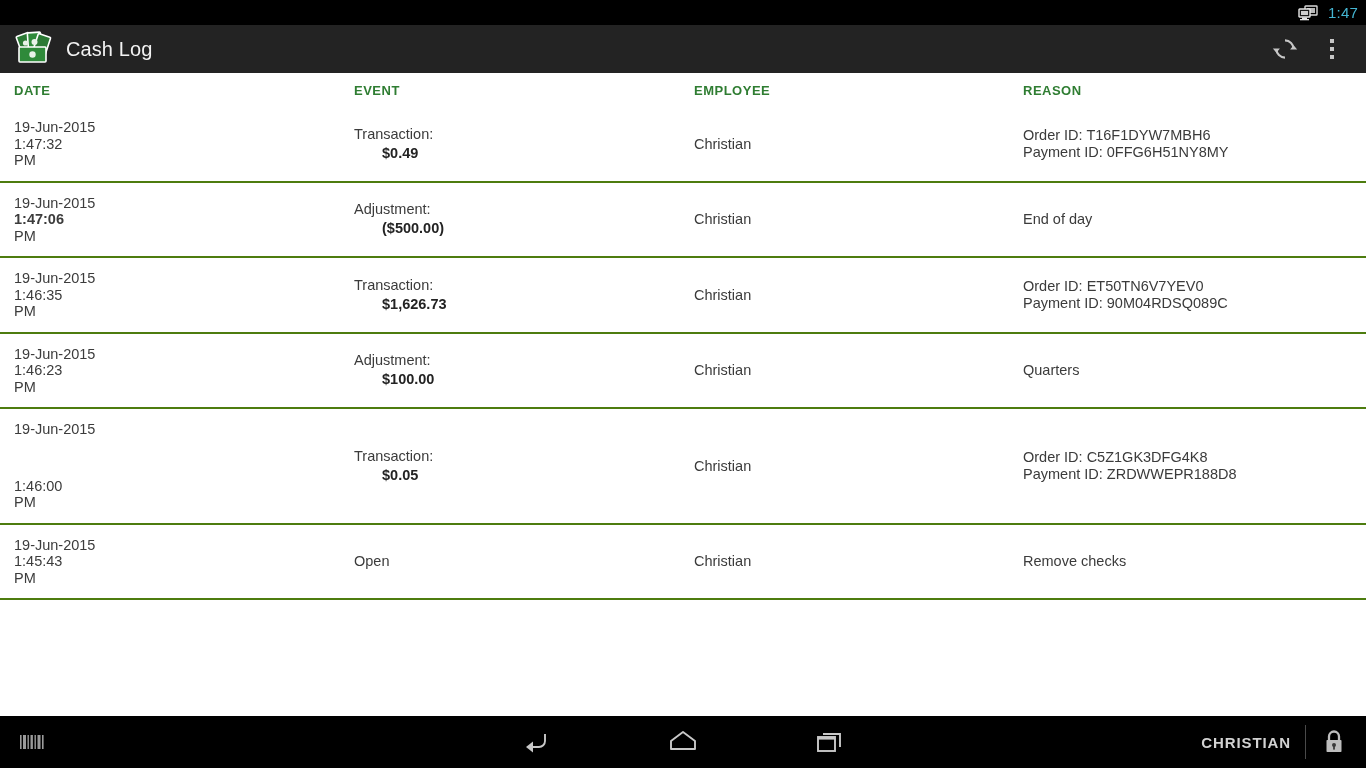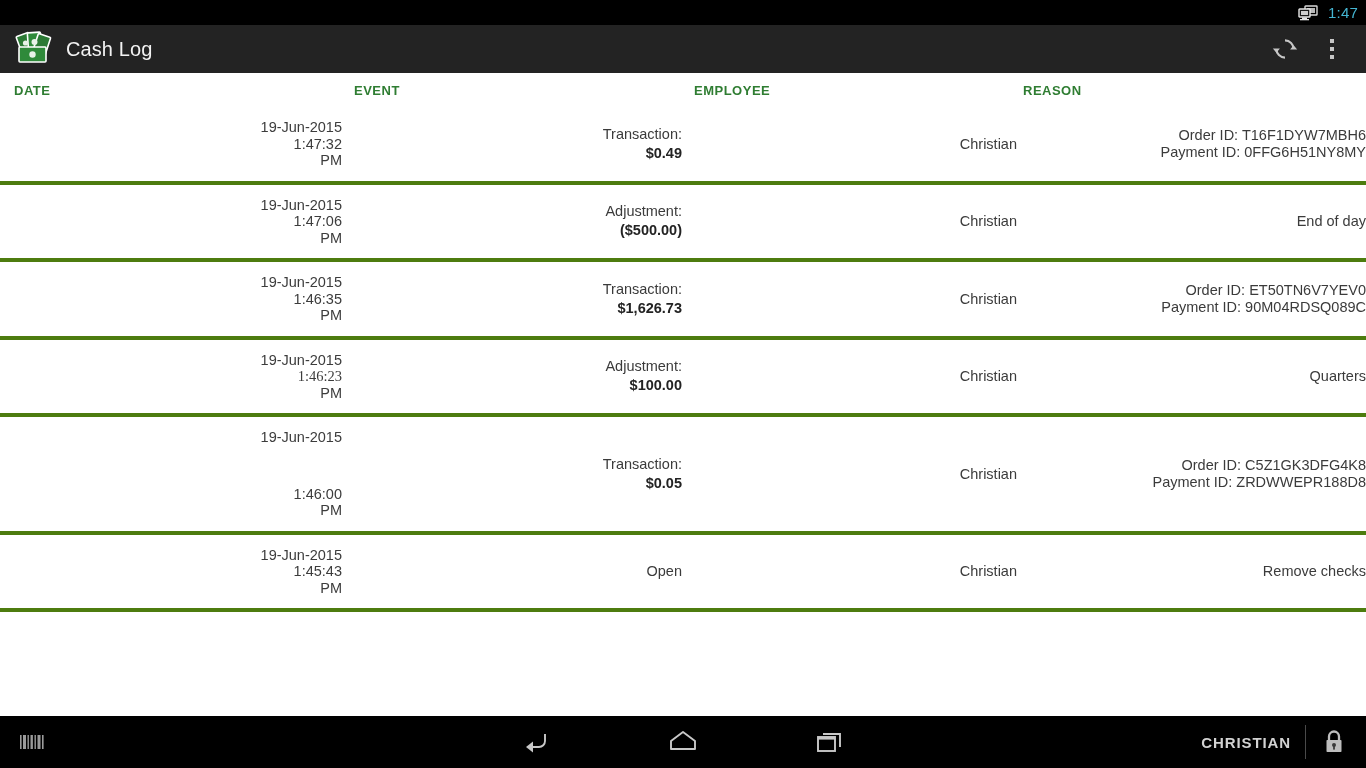--- a/index.html
+++ b/index.html
@@ -125,21 +125,21 @@
     letter-spacing: 0.5px;
     padding: 10px 0 9px 0;
     vertical-align: middle;
     background: #ffffff;
   }
   thead th.h-date     { padding-left: 14px; }
   thead th.h-event    { padding-left: 12px; }
   thead th.h-employee { padding-left: 12px; }
   thead th.h-reason   { padding-left: 6px; }
 
-  tbody tr { border-bottom: 4px solid #4d7c0f; text-align: right; }
+  tbody tr { border-bottom: 2px solid #4d7c0f; }
   tbody td {
     vertical-align: middle;
     font-size: 14.5px;
     color: #3b3b3b;
     padding: 12px 0;
     height: 44px;
   }
   td.cell-date {
     padding-left: 14px;
     line-height: 16.5px;
@@ -298,21 +298,21 @@
             </td>
             <td class="cell-employee">Christian</td>
             <td class="cell-reason">
               <span class="reason-line">Order ID: T16F1DYW7MBH6</span>
               <span class="reason-line">Payment ID: 0FFG6H51NY8MY</span>
             </td>
           </tr>
           <tr>
             <td class="cell-date">
               <span style="display: block;">19-Jun-2015</span>
-              <span style="display: block;">1:47:06</span>
+              <span style="display: block; font-weight: bold;">1:47:06</span>
               <span style="display: block;">PM</span>
             </td>
             <td class="cell-event">
               <span class="evt-type">Adjustment:</span>
               <span class="evt-amount">($500.00)</span>
             </td>
             <td class="cell-employee">Christian</td>
             <td class="cell-reason">
               <span class="reason-line">End of day</span>
             </td>
@@ -329,21 +329,21 @@
             </td>
             <td class="cell-employee">Christian</td>
             <td class="cell-reason">
               <span class="reason-line">Order ID: ET50TN6V7YEV0</span>
               <span class="reason-line">Payment ID: 90M04RDSQ089C</span>
             </td>
           </tr>
           <tr>
             <td class="cell-date">
               <span style="display: block;">19-Jun-2015</span>
-              <span style="display: block; font-family: Liberation Serif, serif;">1:46:23</span>
+              <span style="display: block;">1:46:23</span>
               <span style="display: block;">PM</span>
             </td>
             <td class="cell-event">
               <span class="evt-type">Adjustment:</span>
               <span class="evt-amount">$100.00</span>
             </td>
             <td class="cell-employee">Christian</td>
             <td class="cell-reason">
               <span class="reason-line">Quarters</span>
             </td>

